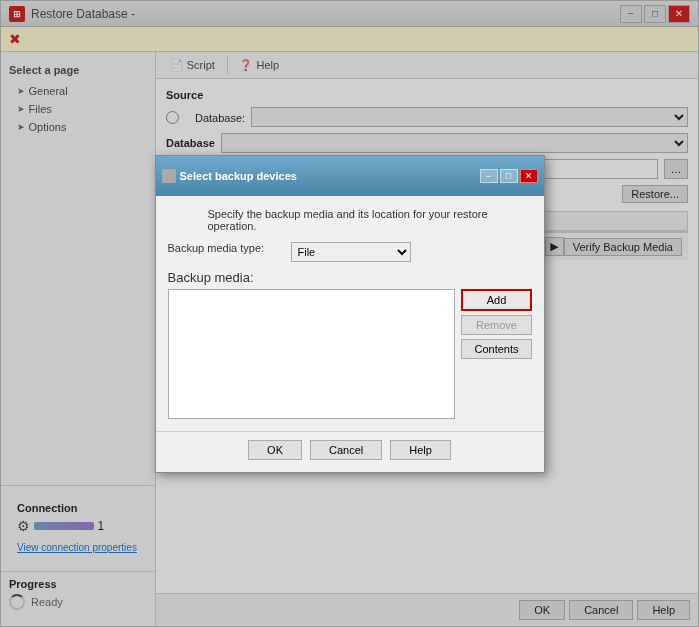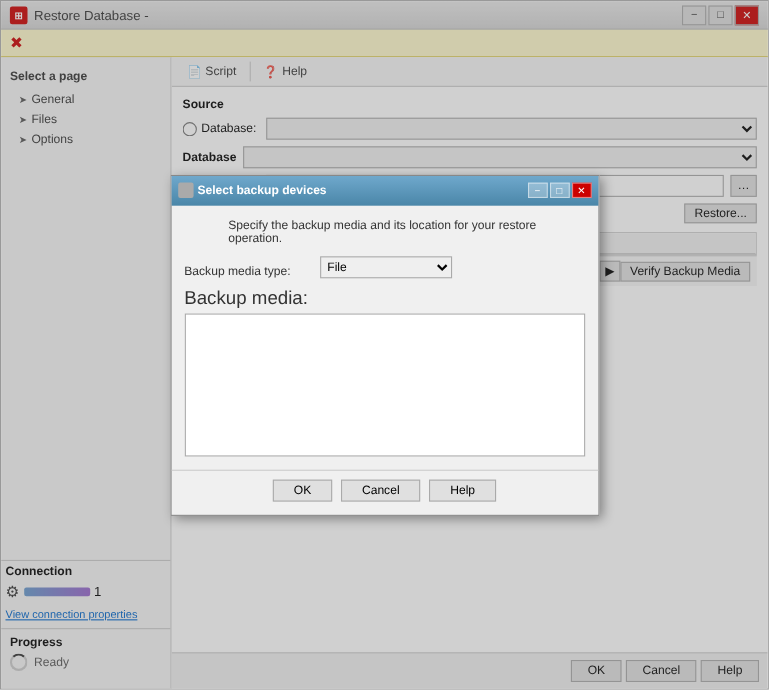--- a/index.html
+++ b/index.html
@@ -106,21 +106,21 @@
       align-items: center;
       gap: 4px;
       cursor: pointer;
       font-size: 11px;
       color: #333;
     }
     .sidebar-item .arrow-icon { color: #555; font-size: 9px; }
 
     .sidebar-spacer { flex: 1; }
     .connection-section {
-      padding: 4px;
+      padding: 16px;
       border-top: 1px solid #ccc;
       margin-top: 32px;
     }
     .connection-title {
       font-weight: bold;
       font-size: 11px;
       margin-bottom: 4px;
     }
     .connection-row {
       display: flex;
@@ -214,22 +214,22 @@
       margin-bottom: 6px;
     }
     .form-row {
       display: flex;
       align-items: center;
       gap: 6px;
       margin-bottom: 6px;
     }
     .radio-label {
       display: flex;
-      align-items: center;
-      gap: 4px;
+      align-items: flex-end;
+      gap: 16px;
       font-size: 11px;
       min-width: 70px;
     }
     .form-input {
       flex: 1;
       height: 20px;
       border: 1px solid #aaa;
       padding: 2px 4px;
       font-size: 11px;
     }
@@ -322,21 +322,21 @@
     }
 
     .dialog {
       background: #f0f0f0;
       border: 1px solid #888;
       box-shadow: 3px 3px 10px rgba(0,0,0,0.4);
       width: 390px;
     }
     .dialog-title-bar {
       background: linear-gradient(to bottom, #6fa8cc, #4a86a8);
-      height: 27px;
+      height: 40px;
       display: flex;
       align-items: center;
       justify-content: space-between;
       padding: 6px 6px;
       flex-shrink: 0;
     }
     .dialog-title-left {
       display: flex;
       align-items: center;
       gap: 4px;
@@ -372,38 +372,38 @@
       padding: 12px;
     }
     .dialog-desc {
       font-size: 11px;
       color: #333;
       margin-bottom: 10px;
       margin-left: 40px;
     }
     .dialog-form-row {
       display: flex;
-      align-items: flex-end;
+      align-items: flex-start;
       gap: 8px;
       margin-bottom: 8px;
     }
     .dialog-label {
       font-size: 11px;
       color: #333;
       min-width: 115px;
     }
     .dialog-select {
       width: 120px;
       height: 20px;
       border: 1px solid #aaa;
       font-size: 11px;
       padding: 0 2px;
     }
     .dialog-media-label {
-      font-size: 17px;
+      font-size: 13px;
       color: #333;
       margin-bottom: 4px;
     }
     .dialog-media-area {
       display: flex;
       gap: 6px;
     }
     .dialog-media-list {
       flex: 1;
       border: 1px solid #aaa;
@@ -597,20 +597,25 @@
           <select class="dialog-select">
             <option>File</option>
             <option>Tape</option>
             <option>URL</option>
           </select>
         </div>
 
         <div class="dialog-media-label">Backup media:</div>
         <div class="dialog-media-area">
           <div class="dialog-media-list"></div>
+          <div class="dialog-media-buttons">
+            <button class="dialog-media-btn highlighted">Add</button>
+            <button class="dialog-media-btn" disabled="">Remove</button>
+            <button class="dialog-media-btn">Contents</button>
+          </div>
         </div>
       </div>
 
       <div class="dialog-footer">
         <button class="dialog-footer-btn">OK</button>
         <button class="dialog-footer-btn">Cancel</button>
         <button class="dialog-footer-btn">Help</button>
       </div>
     </div>
   </div>

